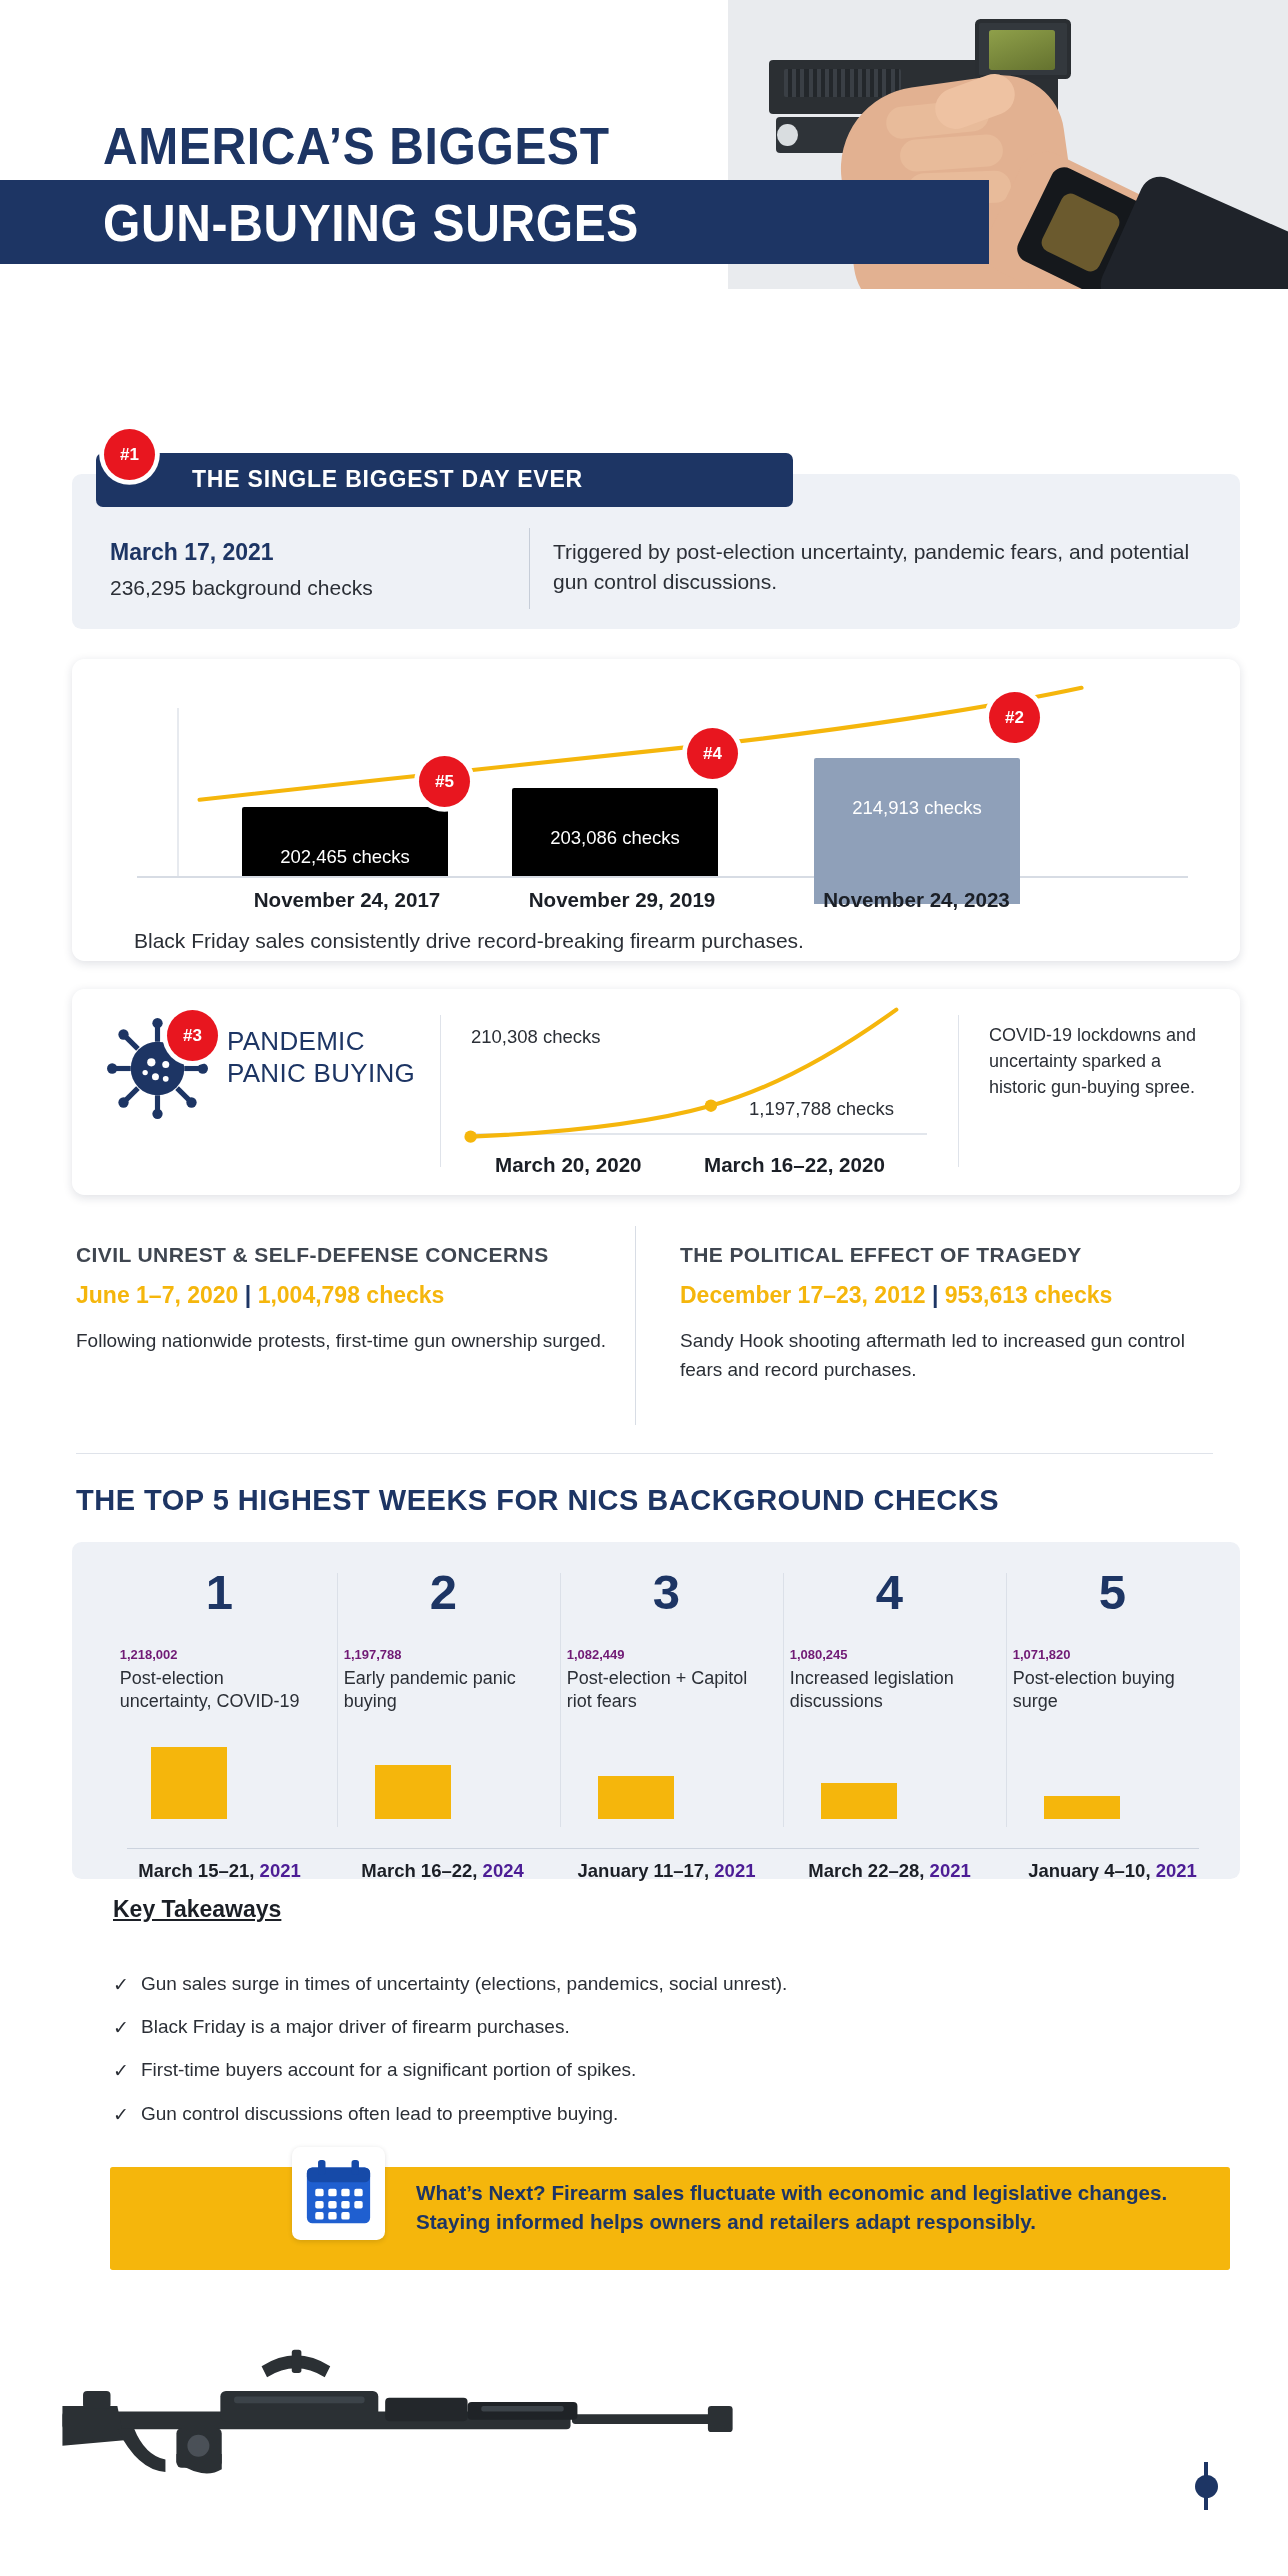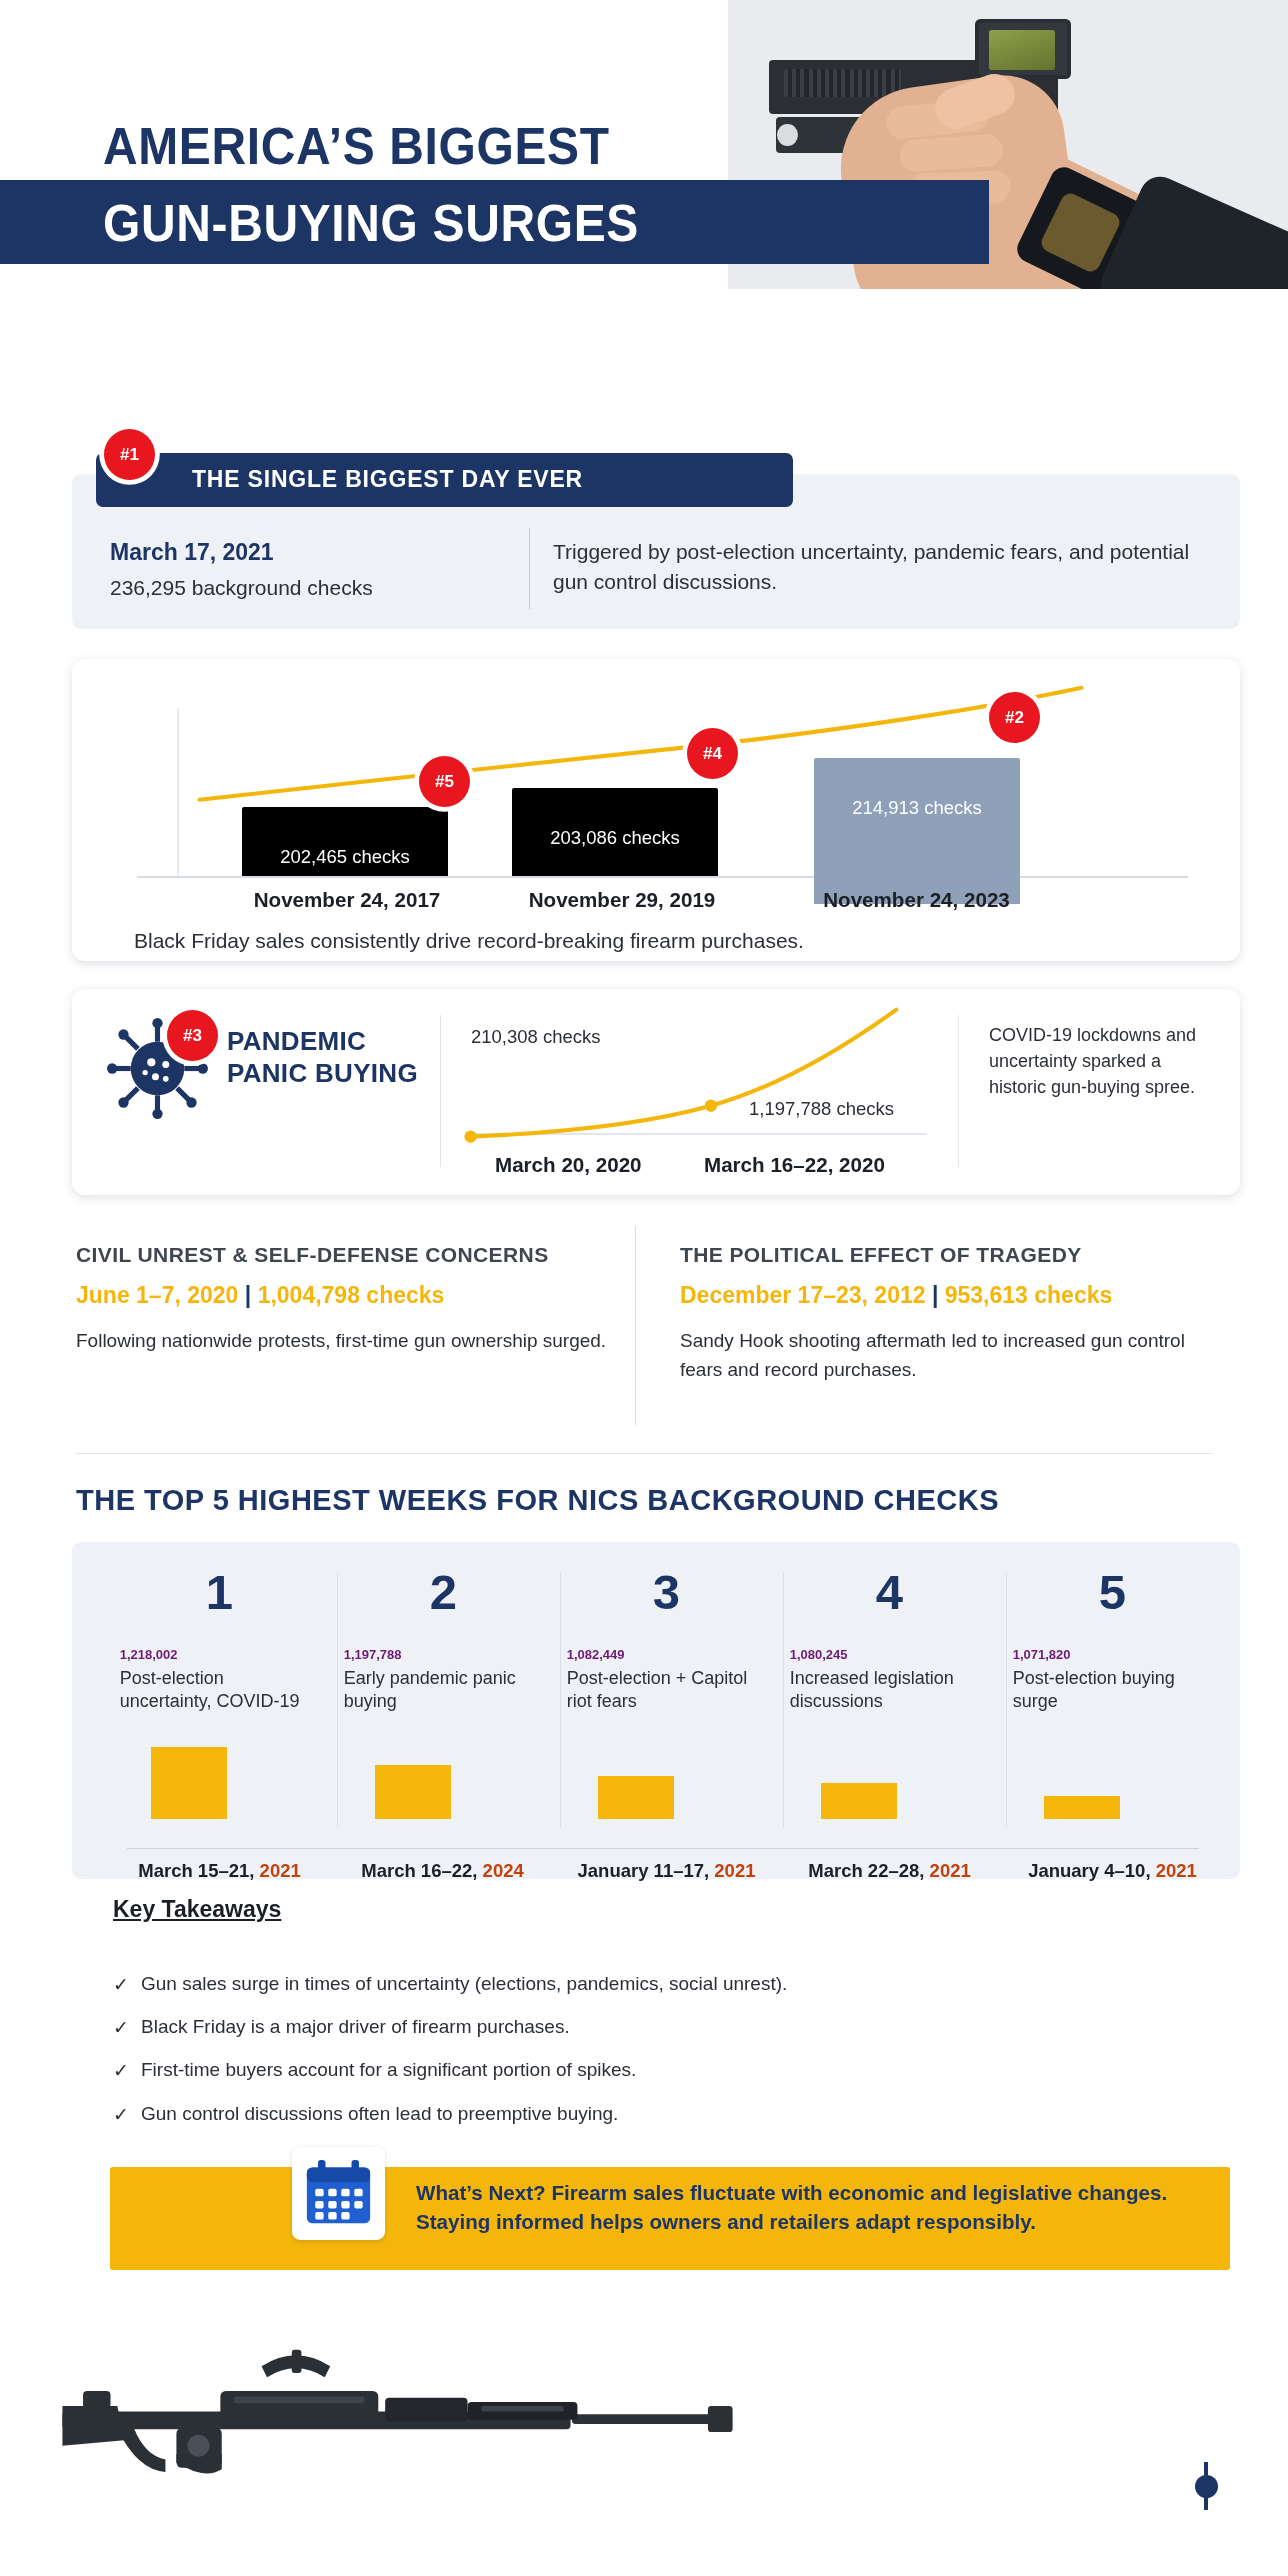--- a/index.html
+++ b/index.html
@@ -314,21 +314,21 @@
   }
   .virus {
     position: absolute;
     left: 106px; top: 1017px;
     width: 103px; height: 103px;
   }
   .pan-title {
     position: absolute;
     left: 227px; top: 1026px;
     font-size: 26px;
-    font-weight: 700;
+    font-weight: 400;
     line-height: 1.22;
     letter-spacing: 0.3px;
     color: #1d3564;
   }
   .badge3 { left: 167px; top: 1010px; }
   .pan-div1 {
     position: absolute;
     left: 440px; top: 1015px;
     width: 1.4px; height: 152px;
     background: #dfe3ea;
@@ -490,21 +490,21 @@
   }
   .t5-date {
     position: absolute;
     top: 1860px;
     width: 247px;
     text-align: center;
     font-size: 18.5px;
     font-weight: 700;
     color: #1b1f26;
   }
-  .t5-date .y { color: #c2410c; }
+  .t5-date .y { color: #4c1d95; }
   .d1 { left: 96px; }
   .d2 { left: 319px; }
   .d3 { left: 543px; }
   .d4 { left: 766px; }
   .d5 { left: 989px; }
 
   
   .kt-title {
     position: absolute;
     left: 113px; top: 1896px;

